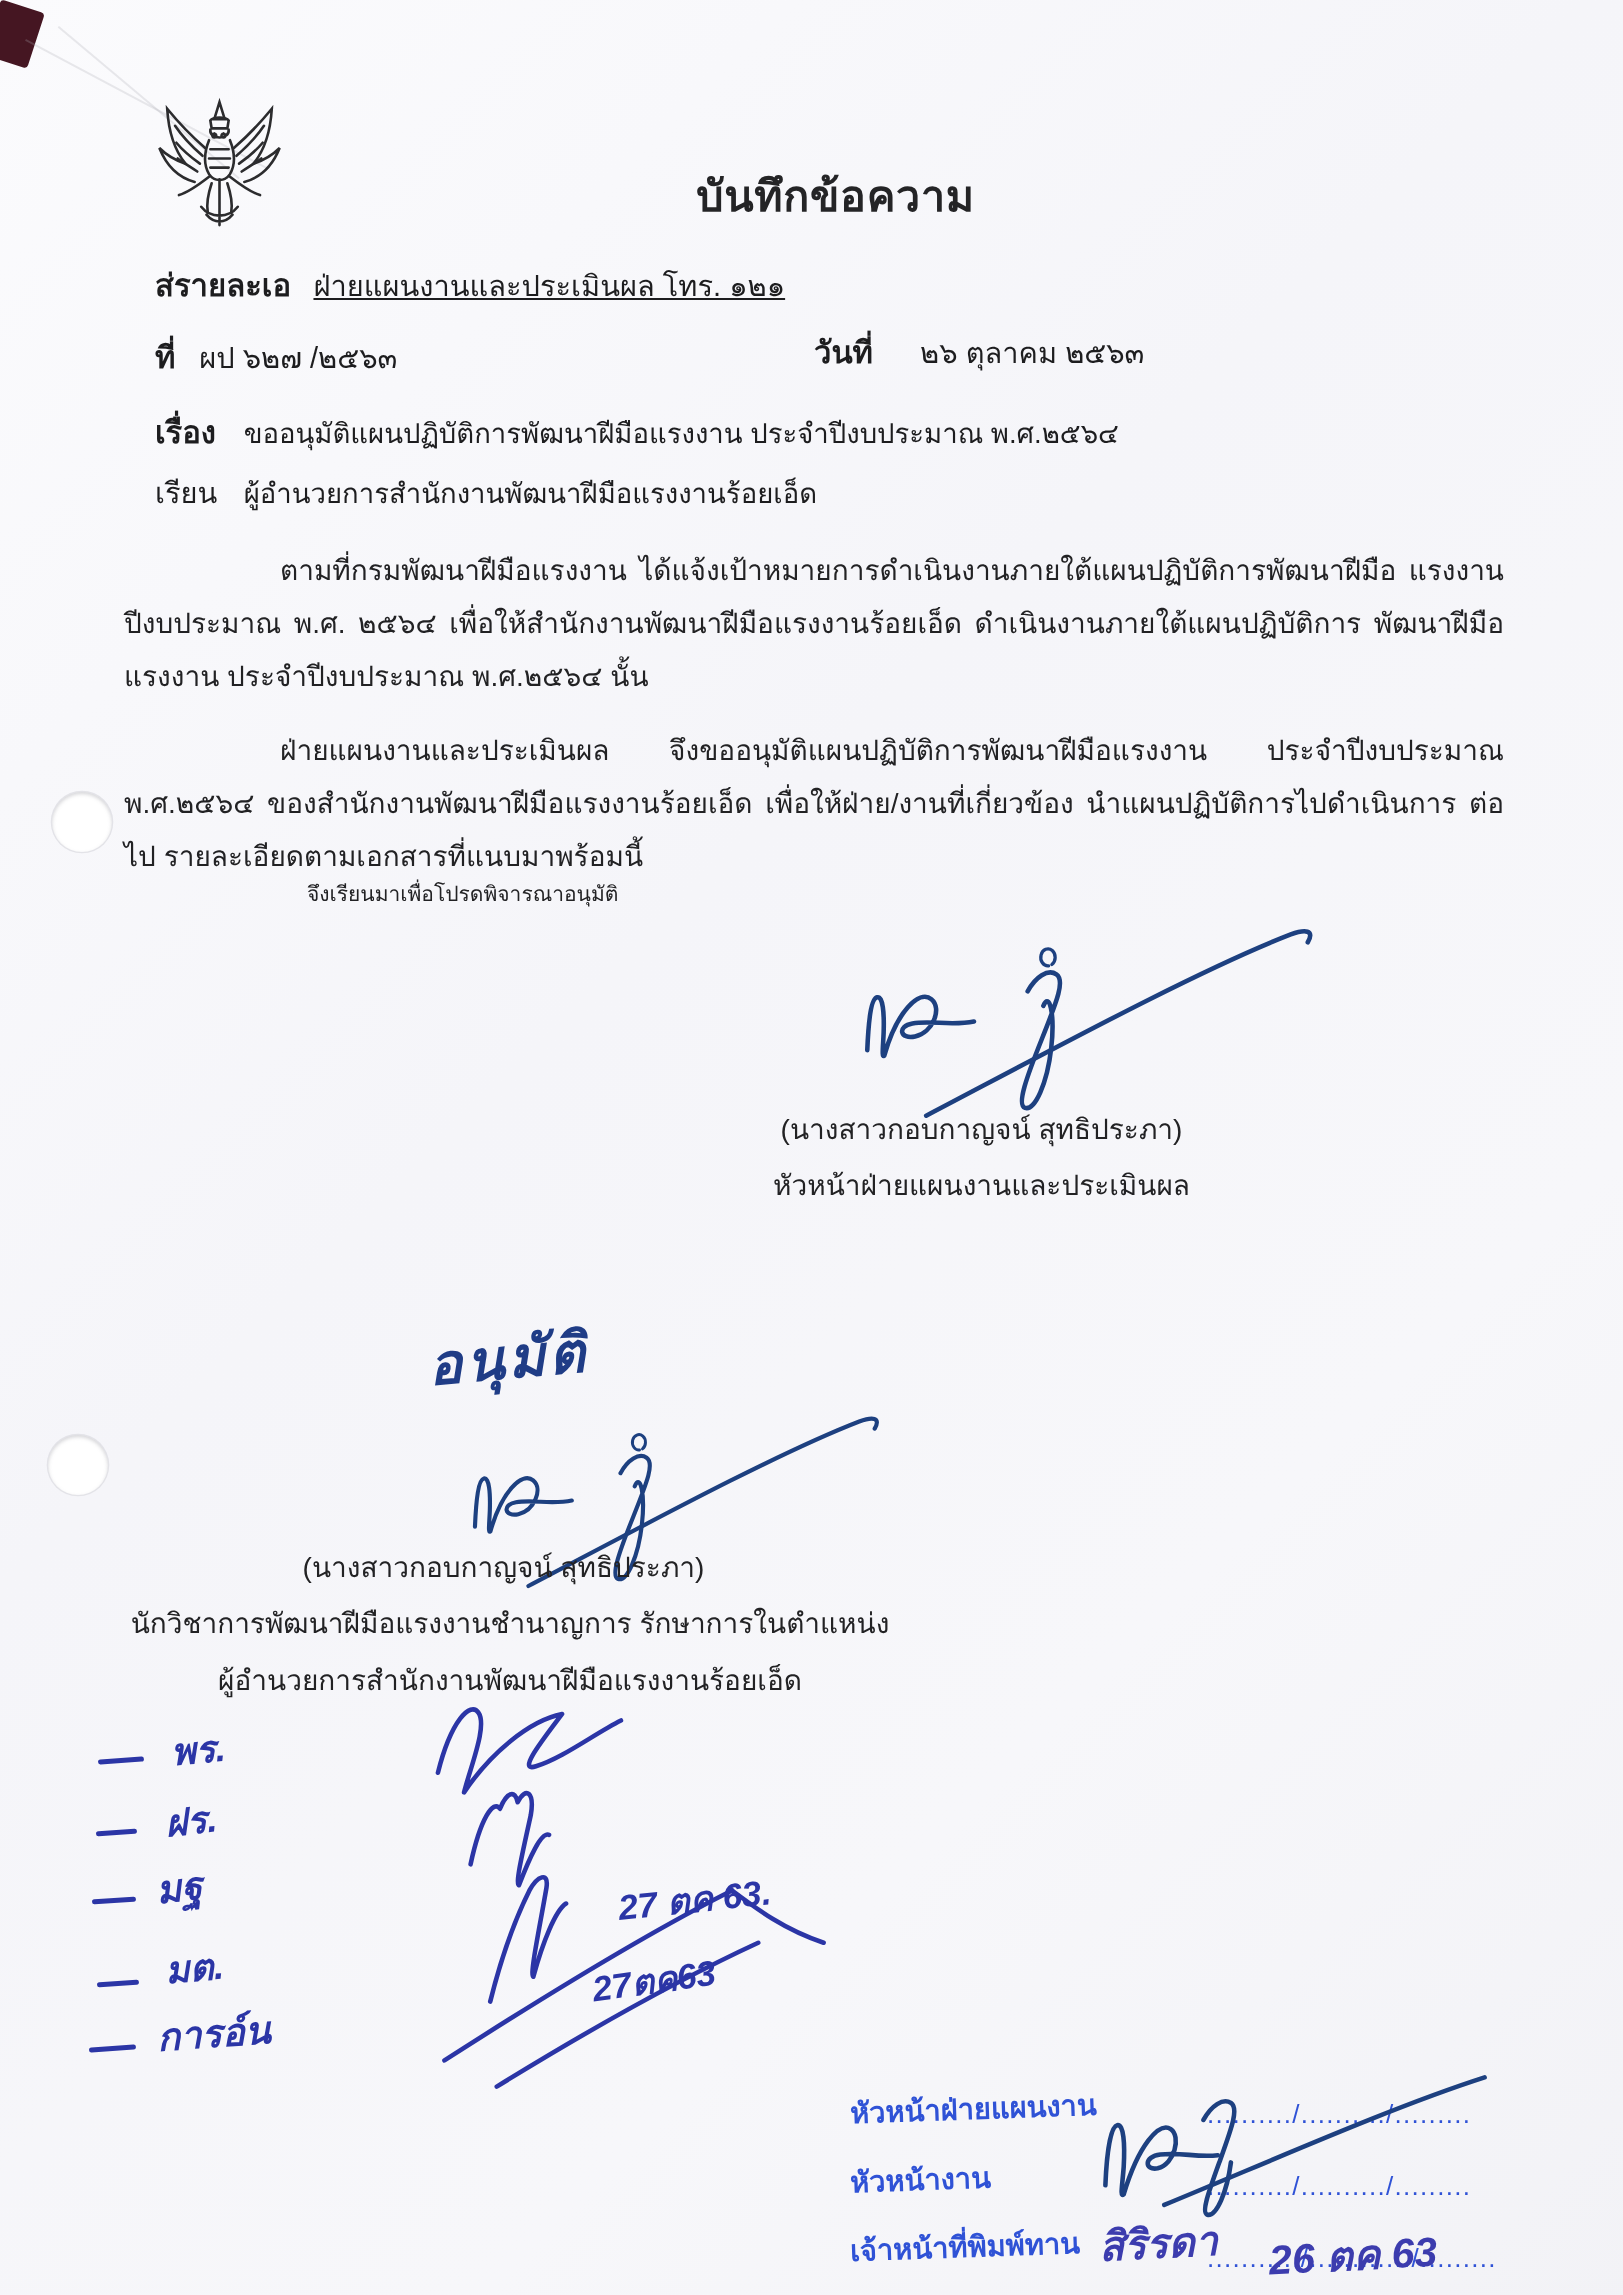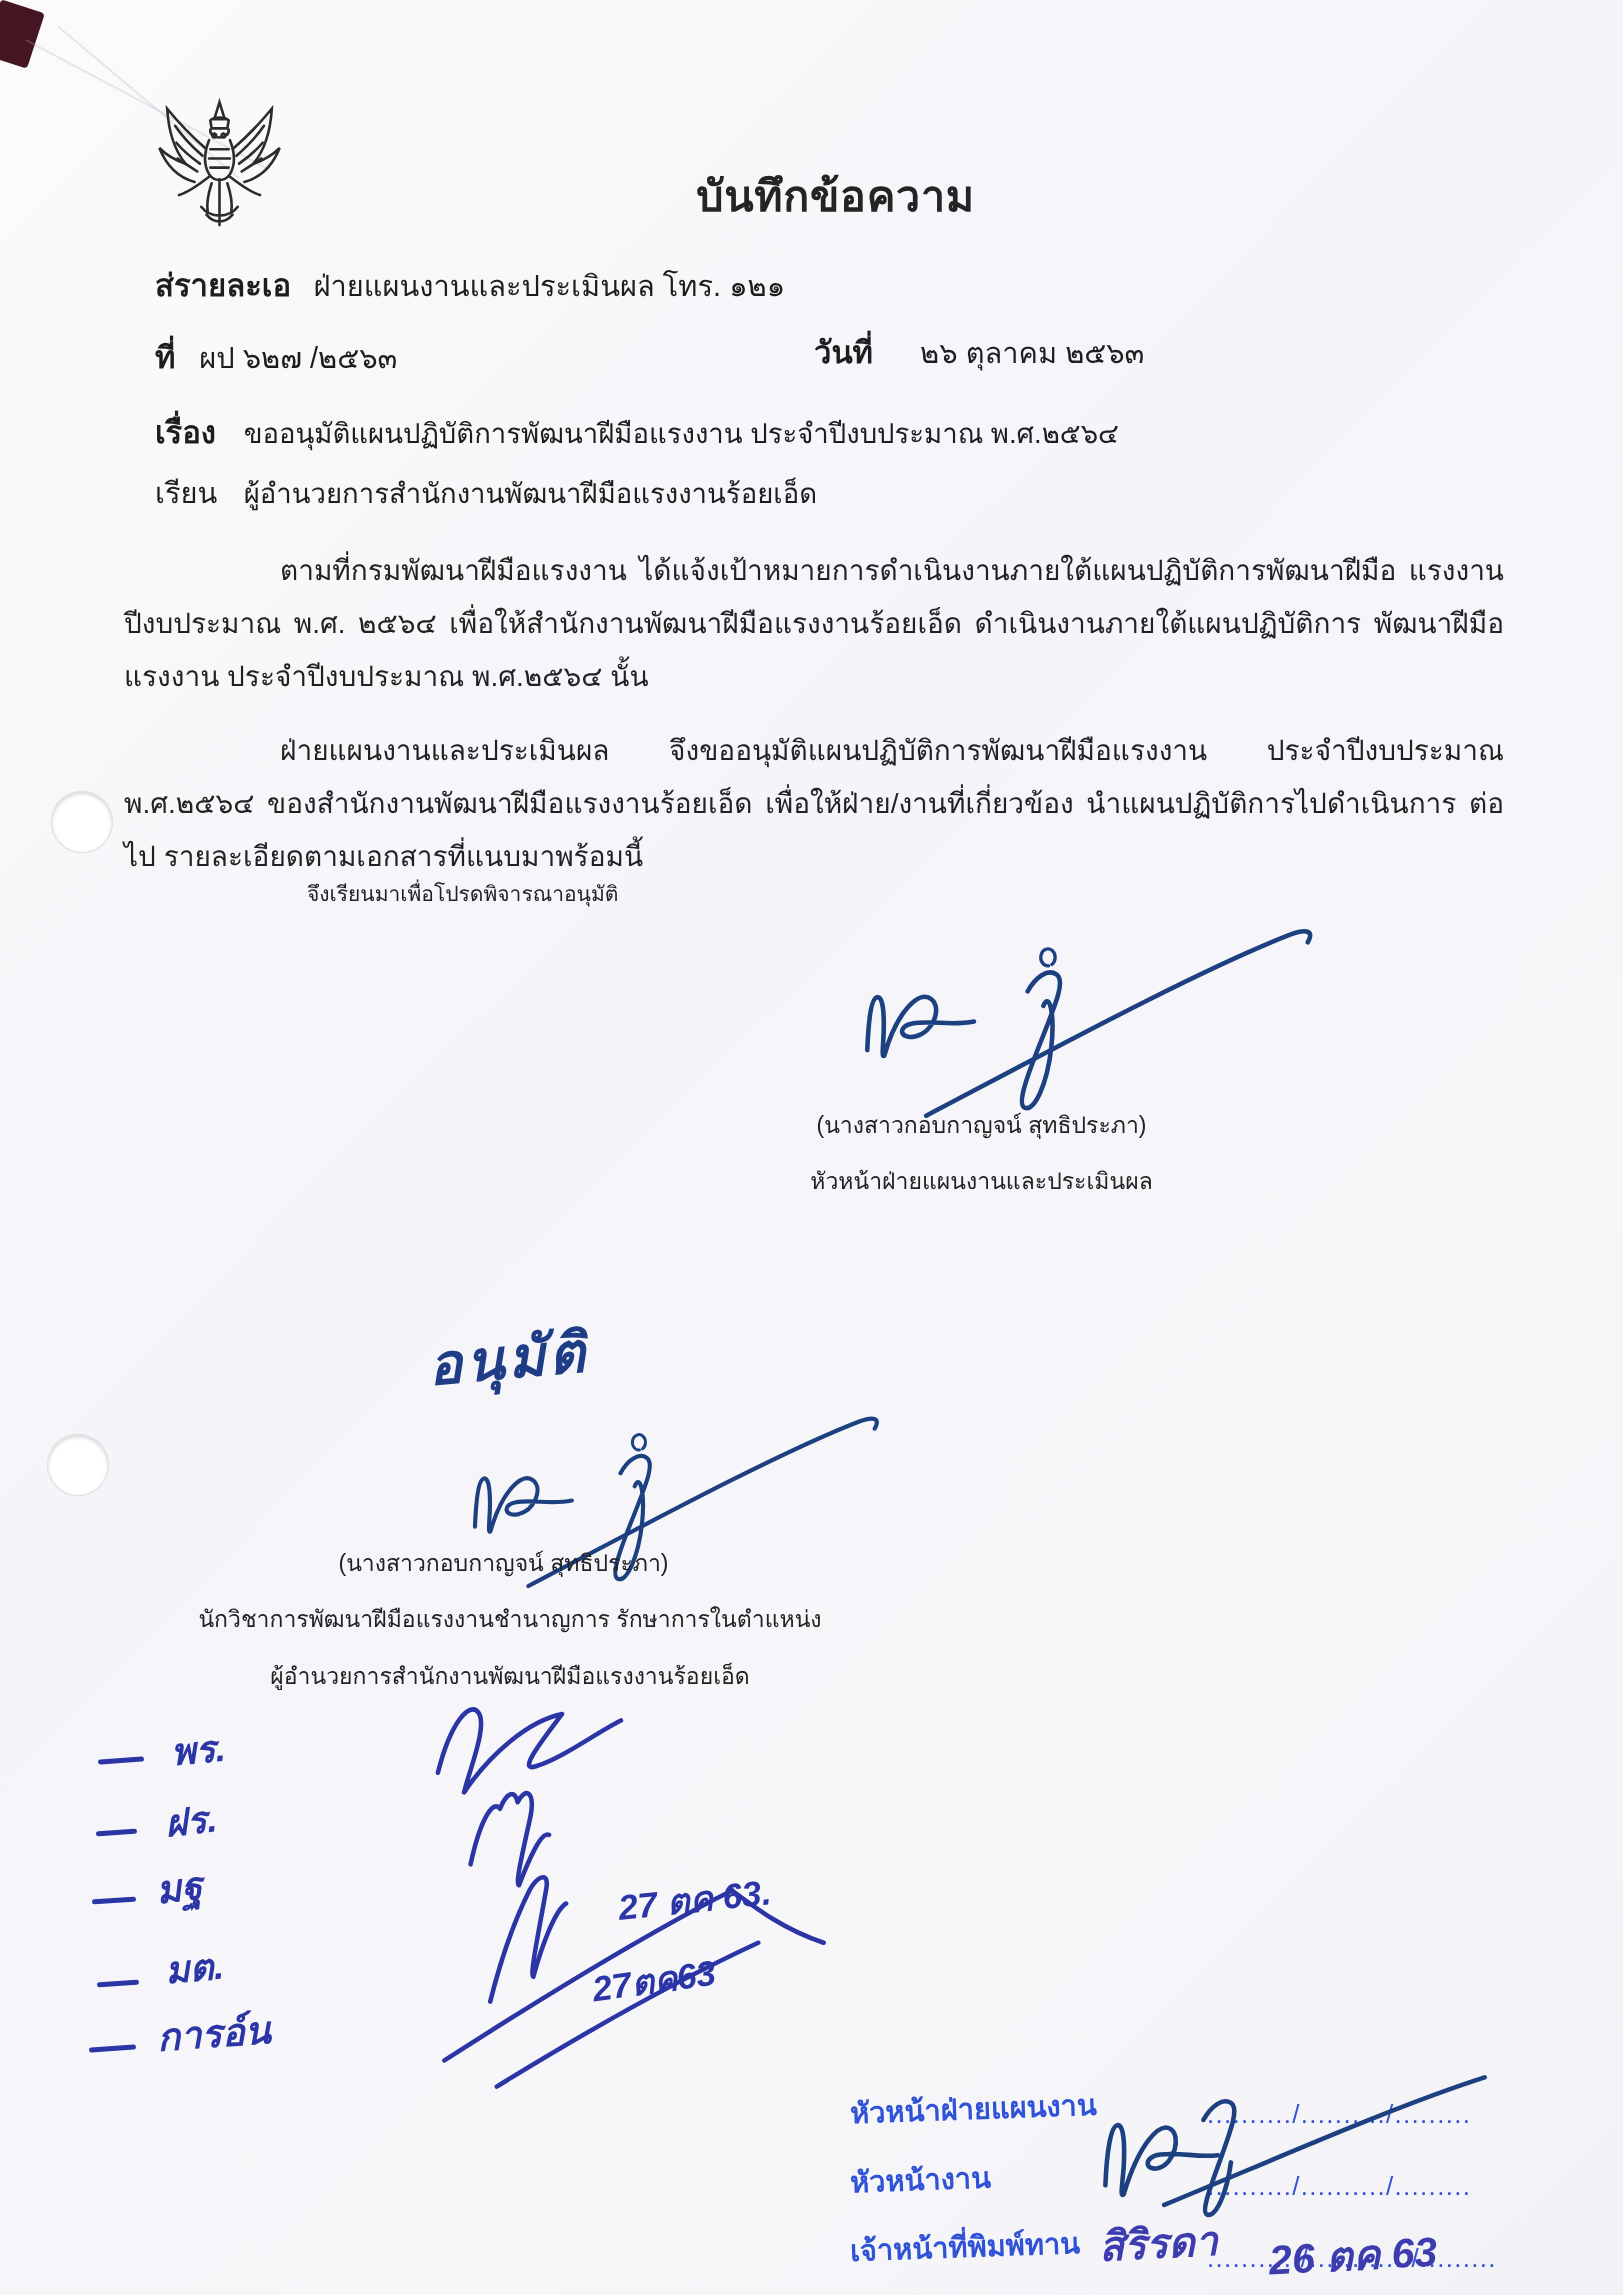--- a/index.html
+++ b/index.html
@@ -48,21 +48,21 @@
     font-weight:bold;
     white-space:nowrap;
   }
   .hand-dash{position:absolute;height:5.2px;background:#2b35a6;border-radius:2.6px;transform:rotate(-4deg);}
   .approve-word{
     font-size:56px;letter-spacing:3.9px;color:#1f3c86;transform:rotate(-5deg);
   }
   .stamp-label{color:#2f52d6;font-size:29px;font-weight:bold;white-space:nowrap;}
   .stamp-dots{color:#2f52d6;font-size:26px;letter-spacing:1.3px;white-space:nowrap;}
   .stamp-hand{color:#3c3cae;font-size:41px;font-weight:bold;font-style:italic;white-space:nowrap;transform:rotate(-3deg);}
-  .name-line{font-size:23px;white-space:nowrap;color:#222224;}
+  .name-line{font-size:28px;white-space:nowrap;color:#222224;}
   .emblem{position:absolute;left:154px;top:97px;width:131px;height:134px;}
 </style>
 </head>
 <body>
 
 <div class="page">
 
   <div class="corner-mark"></div>
   <div class="crease" style="left:26px;top:39px;width:275px;height:2px;transform:rotate(28deg);"></div>
   <div class="crease" style="left:59px;top:26px;width:236px;height:2px;transform:rotate(40deg);"></div>
@@ -89,21 +89,21 @@
       <path d="M84,122 C66,136 52,146 38,150 M116,122 C134,136 148,146 162,150"></path>
       <path d="M100,126 L100,158 M88,132 C82,150 80,164 82,176 M112,132 C118,150 120,164 118,176"></path>
       <path d="M72,168 C86,186 114,186 128,168 M80,180 C92,194 108,194 120,180 M100,160 L100,196"></path>
     </g>
   </svg>
 
   <div class="title">บันทึกข้อความ</div>
 
   <div class="abs hline" style="left:155px;top:260px;">
     <span class="lbl">ส่รายละเอ</span>
-    <span style="margin-left:14.4px;">ฝ่ายแผนงานและประเมินผล  โทร. ๑๒๑</span>
+    <span style="margin-left:14.4px;text-decoration:underline;">ฝ่ายแผนงานและประเมินผล  โทร. ๑๒๑</span>
   </div>
 
   <div class="abs hline" style="left:155px;top:332px;">
     <span class="lbl">ที่</span>
     <span style="margin-left:15.7px;">ผป ๖๒๗ /๒๕๖๓</span>
   </div>
   <div class="abs hline" style="left:814px;top:327px;">
     <span class="lbl">วันที่</span>
     <span style="margin-left:39px;">๒๖  ตุลาคม  ๒๕๖๓</span>
   </div>

